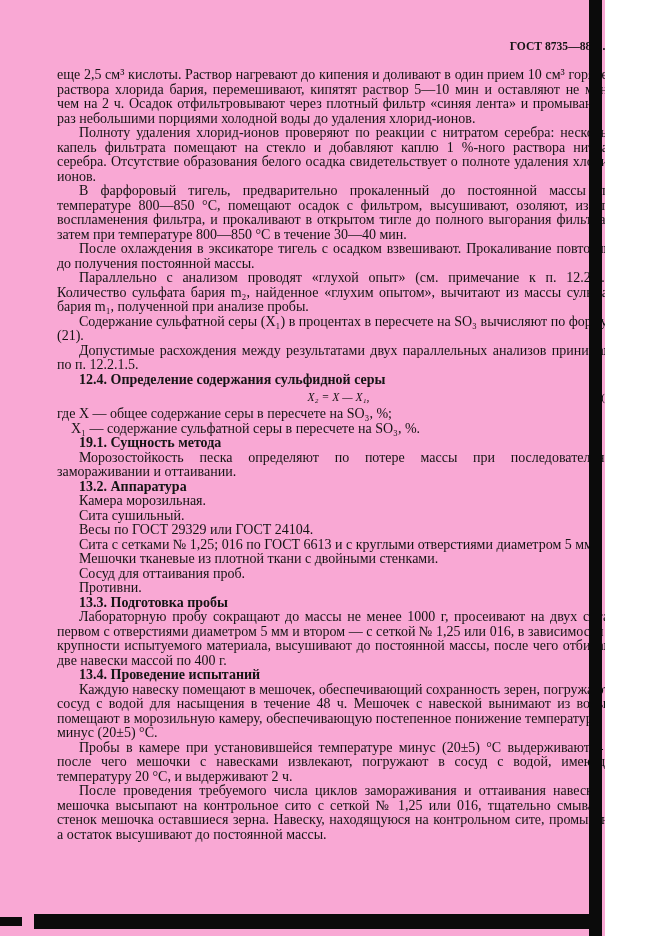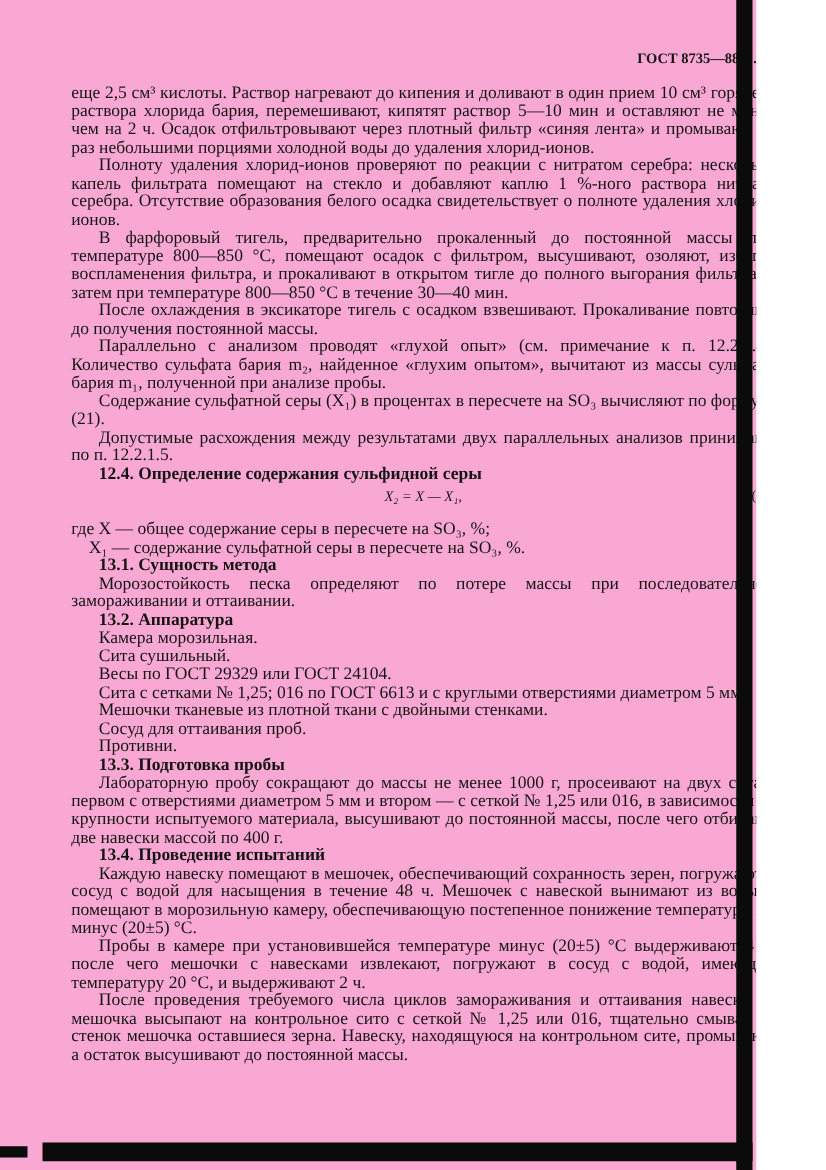--- a/index.html
+++ b/index.html
@@ -46,21 +46,21 @@
     margin: 0;
     font-size: 14px;
     line-height: 14.5px;
     text-align: justify;
   }
   p.indent { text-indent: 22px; }
   p.bold { font-weight: bold; }
   p.spaced-head { }
   .formula-row {
     position: relative;
-    margin: 3px 0 12px 0;
+    margin: 3px 0 2px 0;
     font-size: 11.6px;
     line-height: 15px;
     text-align: center;
   }
   .formula-expr { font-style: italic; }
   .formula-number {
     position: absolute; right: 0; top: 0;
     font-style: normal;
     font-size: 11.3px;
   }
@@ -94,21 +94,21 @@
 
     <div class="formula-row">
       <span class="formula-expr">X₂ = X — X₁,</span>
       <span class="formula-number">(27)</span>
     </div>
 
     <p class="body where">где X — общее содержание серы в пересчете на SO₃, %;</p>
     <p class="body where-cont">X₁ — содержание сульфатной серы в пересчете на SO₃, %.</p>
 
 
-    <p class="body indent bold">13.1. Сущность метода</p>
+    <p class="body indent bold">19.1. Сущность метода</p>
     <p class="body indent">Морозостойкость песка определяют по потере массы при последовательном замораживании и оттаивании.</p>
     <p class="body indent bold">13.2. Аппаратура</p>
     <p class="body indent">Камера морозильная.</p>
     <p class="body indent">Сита сушильный.</p>
     <p class="body indent">Весы по ГОСТ 29329 или ГОСТ 24104.</p>
     <p class="body indent">Сита с сетками № 1,25; 016 по ГОСТ 6613 и с круглыми отверстиями диаметром 5 мм.</p>
     <p class="body indent">Мешочки тканевые из плотной ткани с двойными стенками.</p>
     <p class="body indent">Сосуд для оттаивания проб.</p>
     <p class="body indent">Противни.</p>
     <p class="body indent bold">13.3. Подготовка пробы</p>

